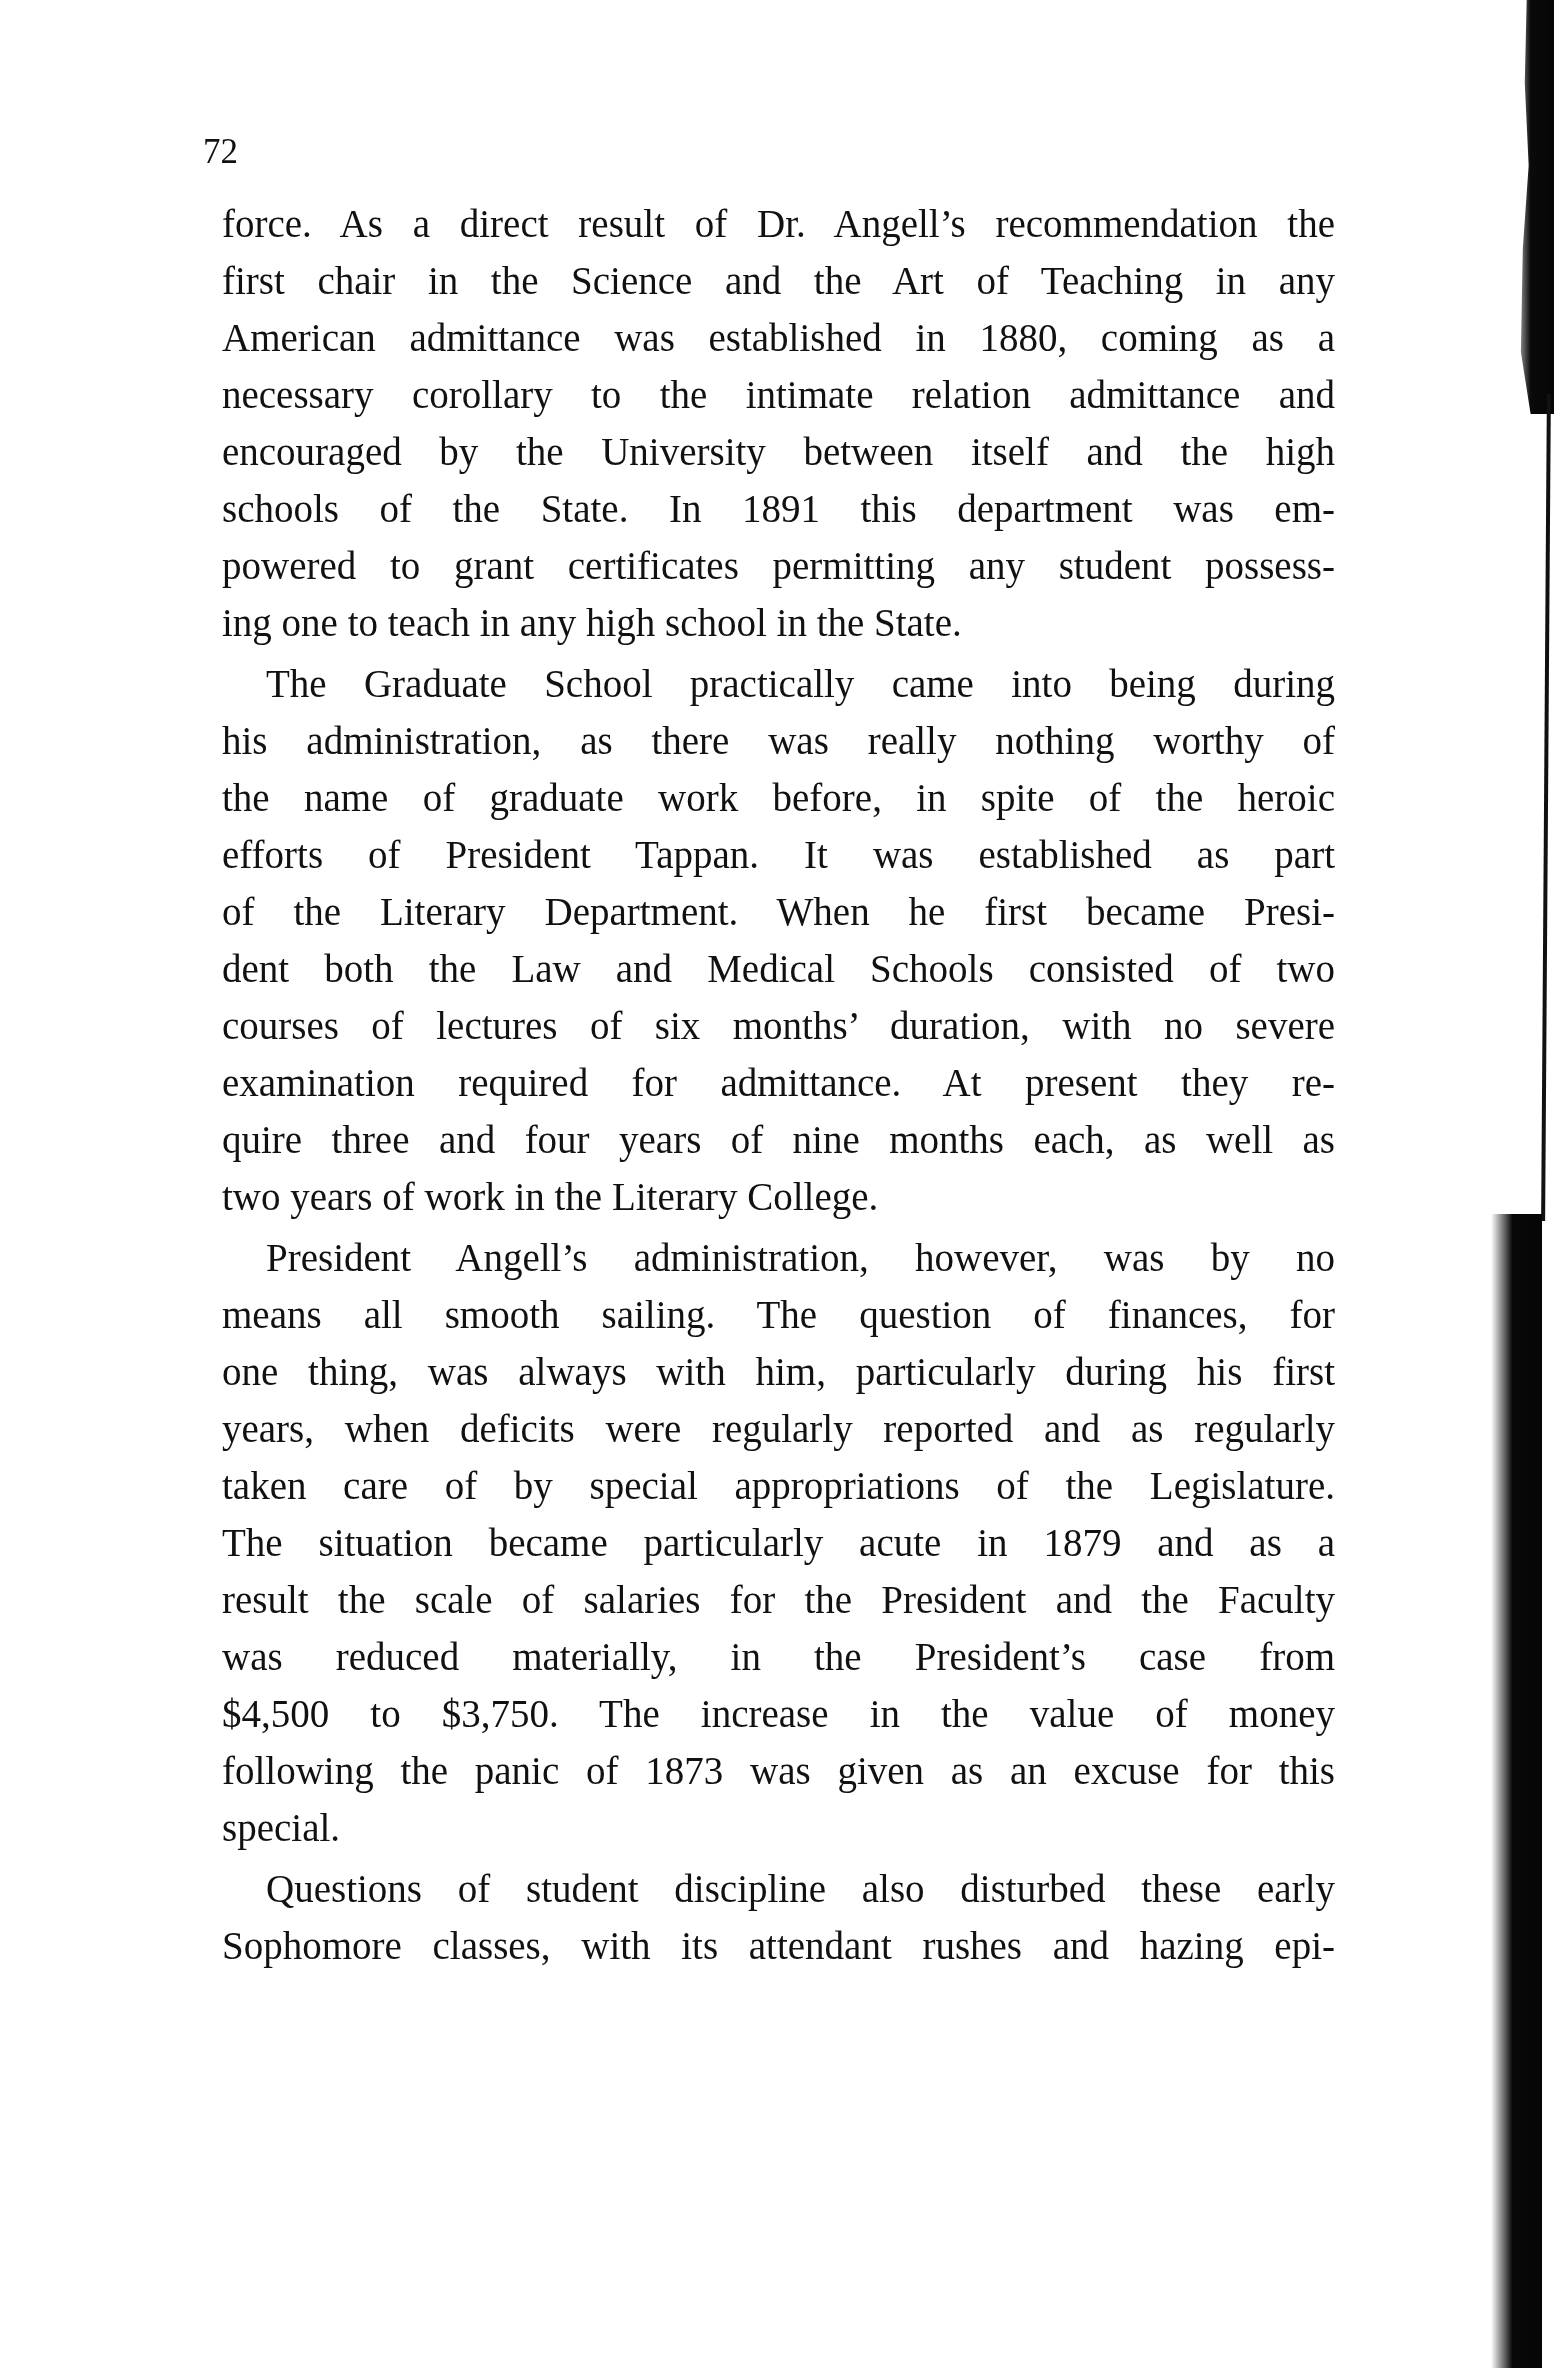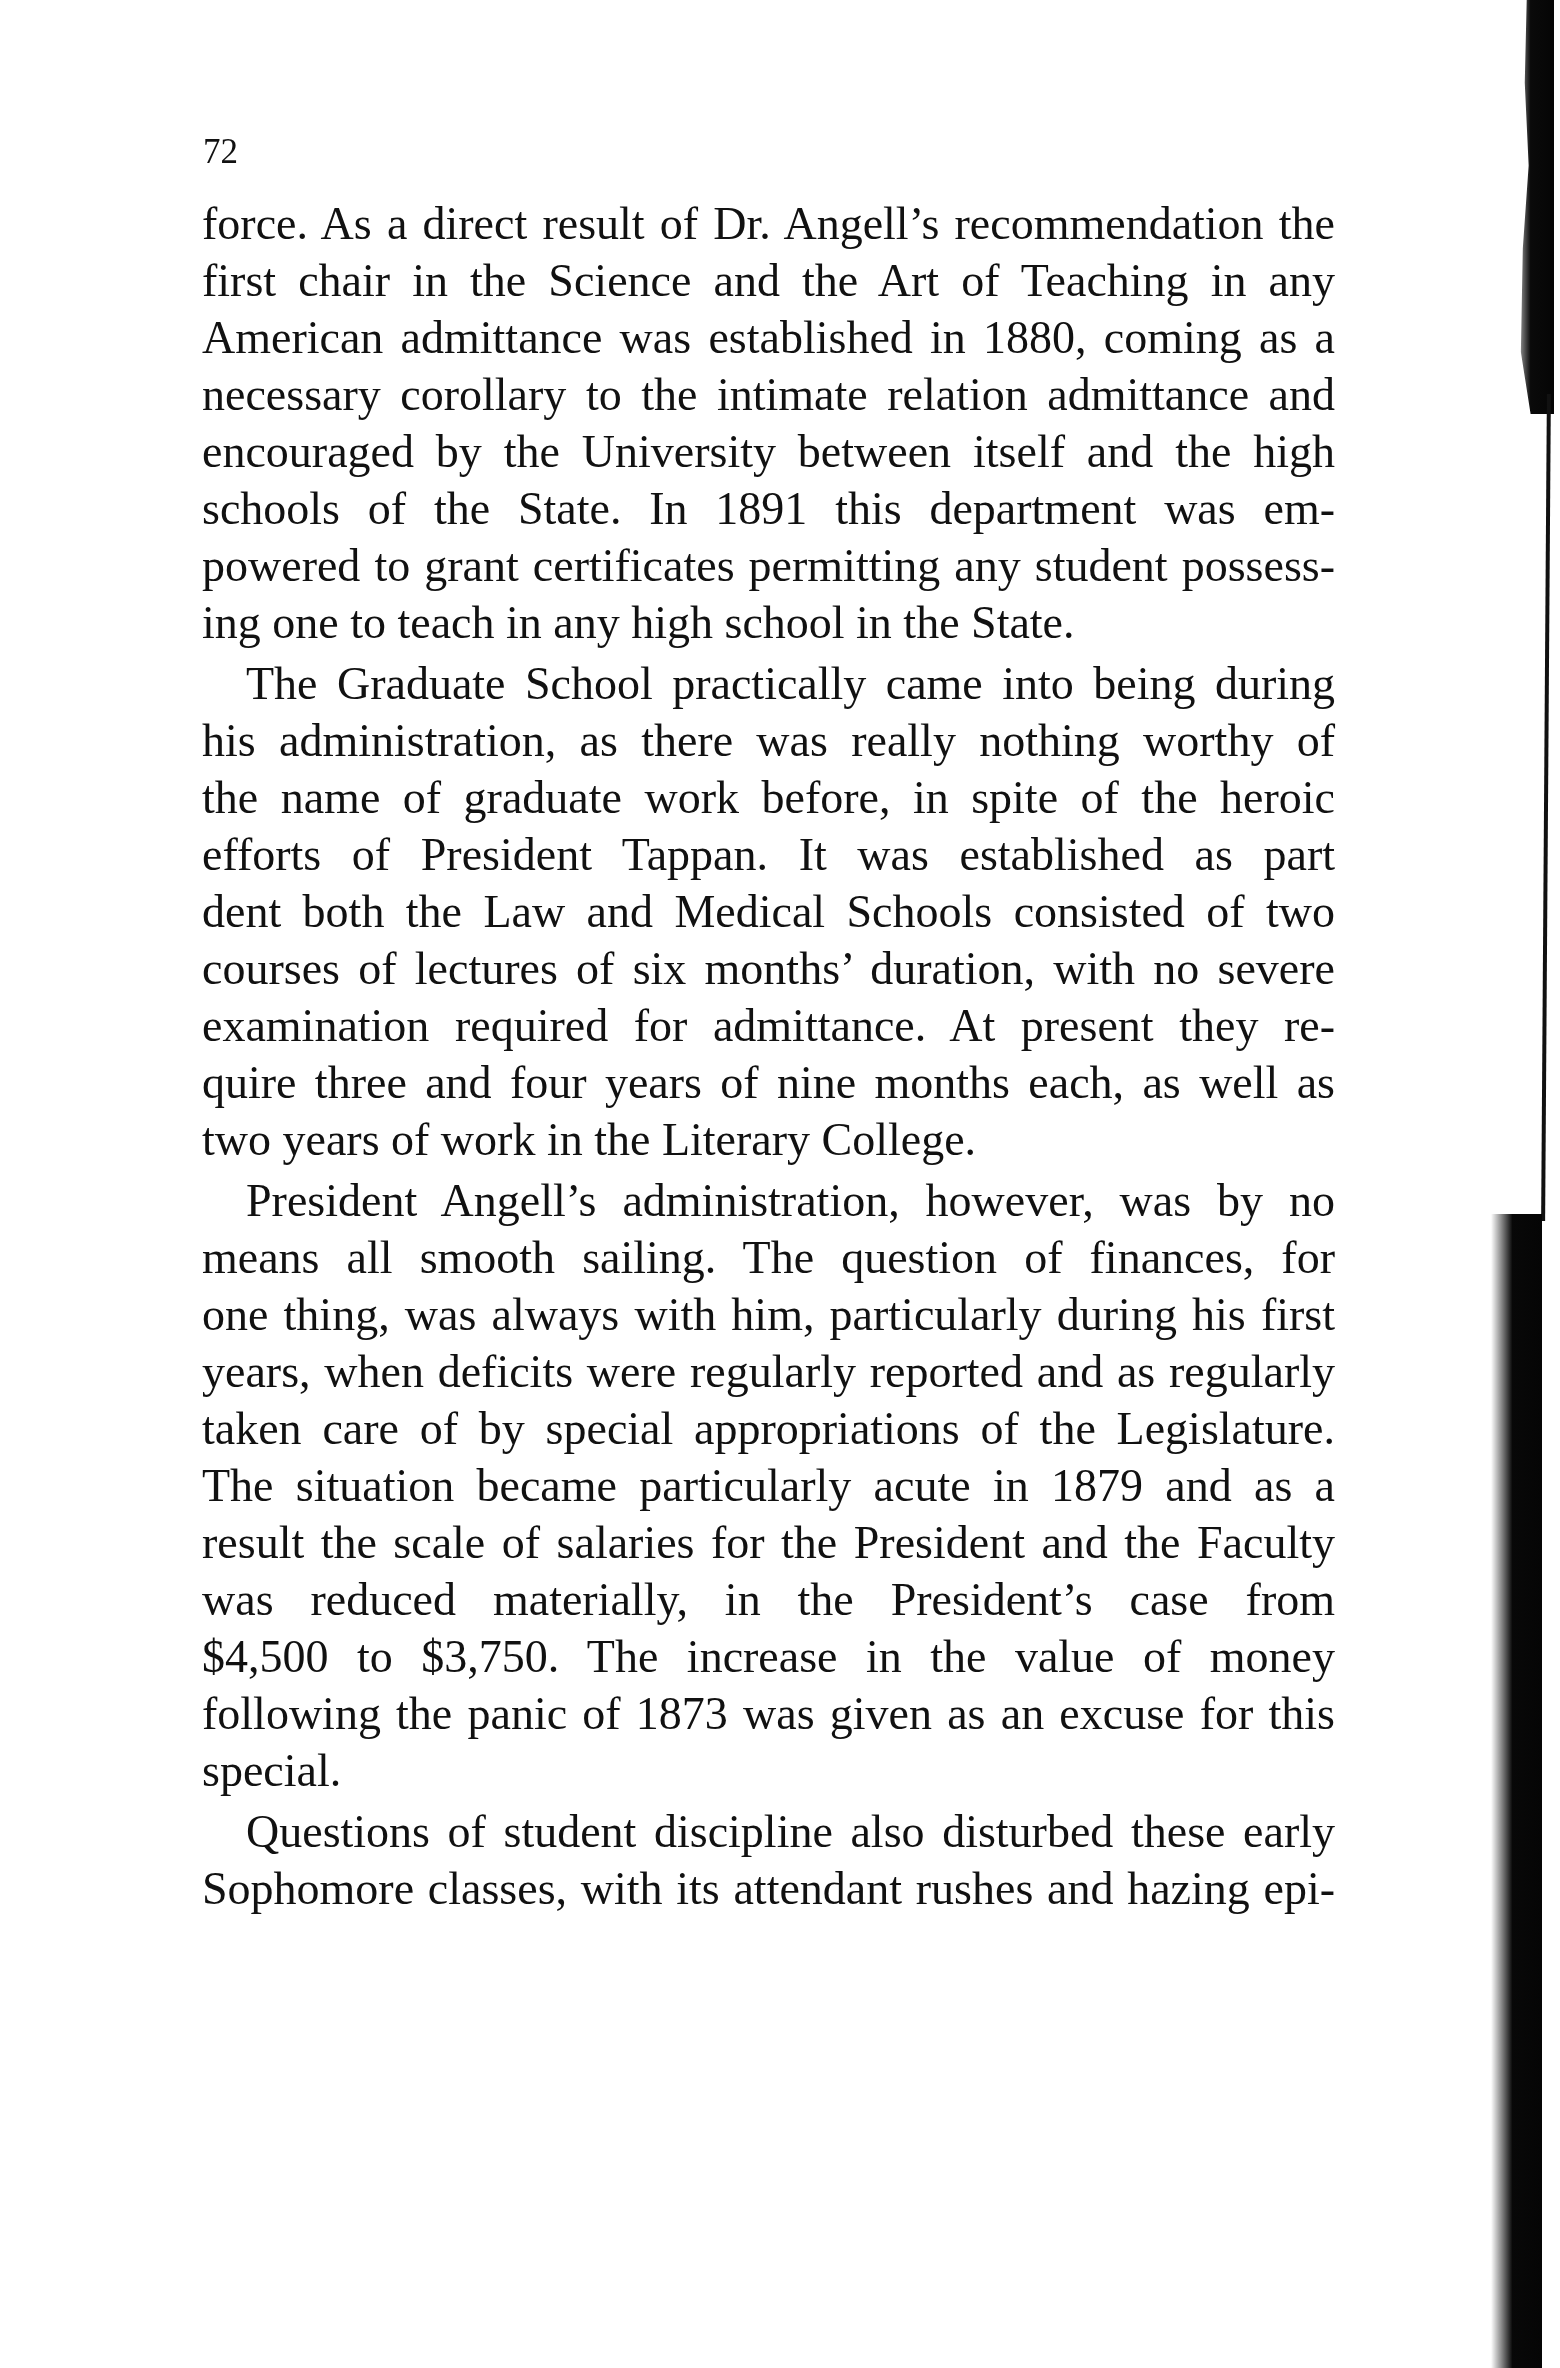--- a/index.html
+++ b/index.html
@@ -52,26 +52,27 @@
     left: 202px;
     top: 195px;
     width: 1133px;
   }
   .para {
     margin: 0 0 3.9px 0;
   }
   .line {
     display: block;
     height: 57px;
-    font-size: 46px;
+    font-size: 39px;
     line-height: 57px;
     text-align: justify;
     text-align-last: justify;
     white-space: nowrap;
     overflow: visible;
+    margin-left: 20px;
   }
   .line.first {
     text-indent: 44px;
   }
   .line.last {
     text-align-last: left;
   }
   
   .scan-edge-top {
     position: absolute;
@@ -120,20 +121,21 @@
       <span class="line">schools of the State.  In 1891 this department was em-</span>
       <span class="line">powered to grant certificates permitting any student possess-</span>
       <span class="line last">ing one to teach in any high school in the State.</span>
     </div>
 
     <div class="para">
       <span class="line first">The Graduate School practically came into being during</span>
       <span class="line">his administration, as there was really nothing worthy of</span>
       <span class="line">the name of graduate work before, in spite of the heroic</span>
       <span class="line">efforts of President Tappan.  It was established as part</span>
+      <span class="line">of the Literary Department.  When he first became Presi-</span>
       <span class="line">dent both the Law and Medical Schools consisted of two</span>
       <span class="line">courses of lectures of six months’ duration, with no severe</span>
       <span class="line">examination required for admittance.  At present they re-</span>
       <span class="line">quire three and four years of nine months each, as well as</span>
       <span class="line last">two years of work in the Literary College.</span>
     </div>
 
     <div class="para">
       <span class="line first">President Angell’s administration, however, was by no</span>
       <span class="line">means all smooth sailing.  The question of finances, for</span>

